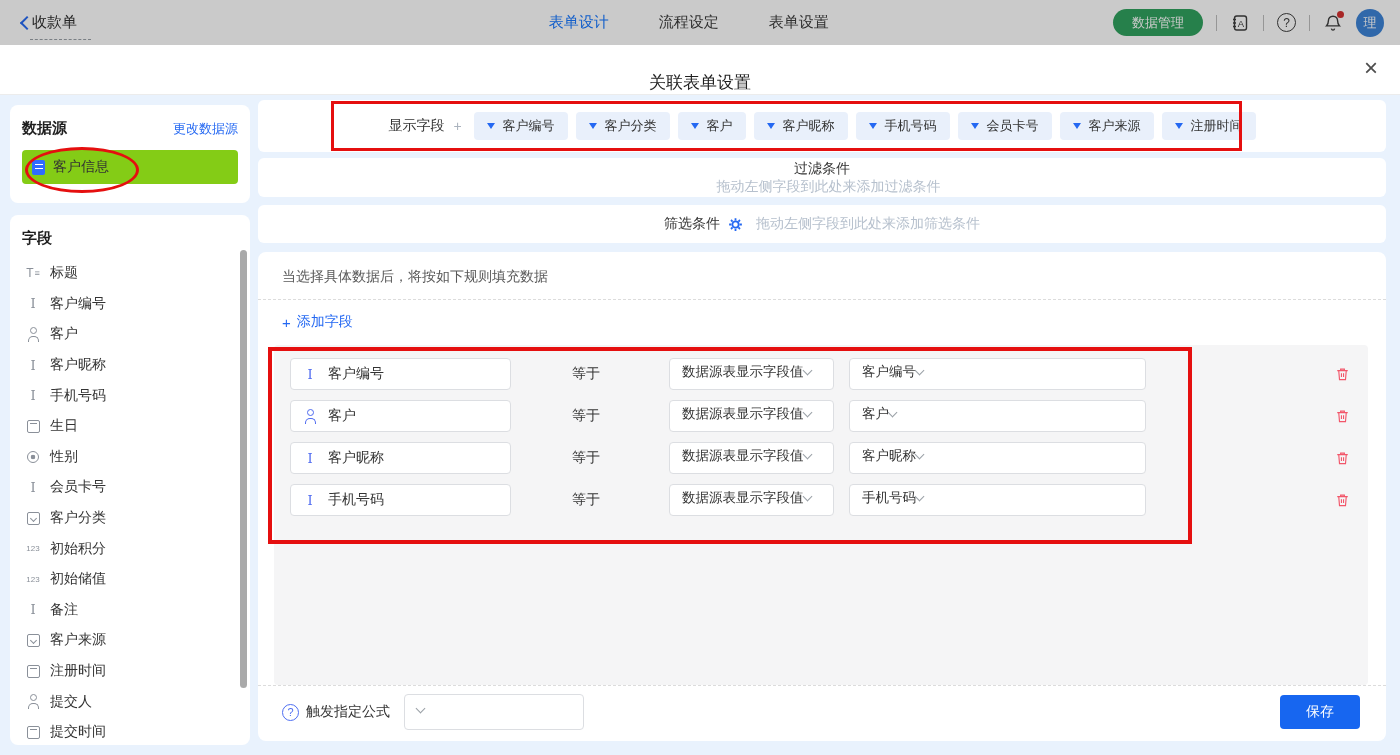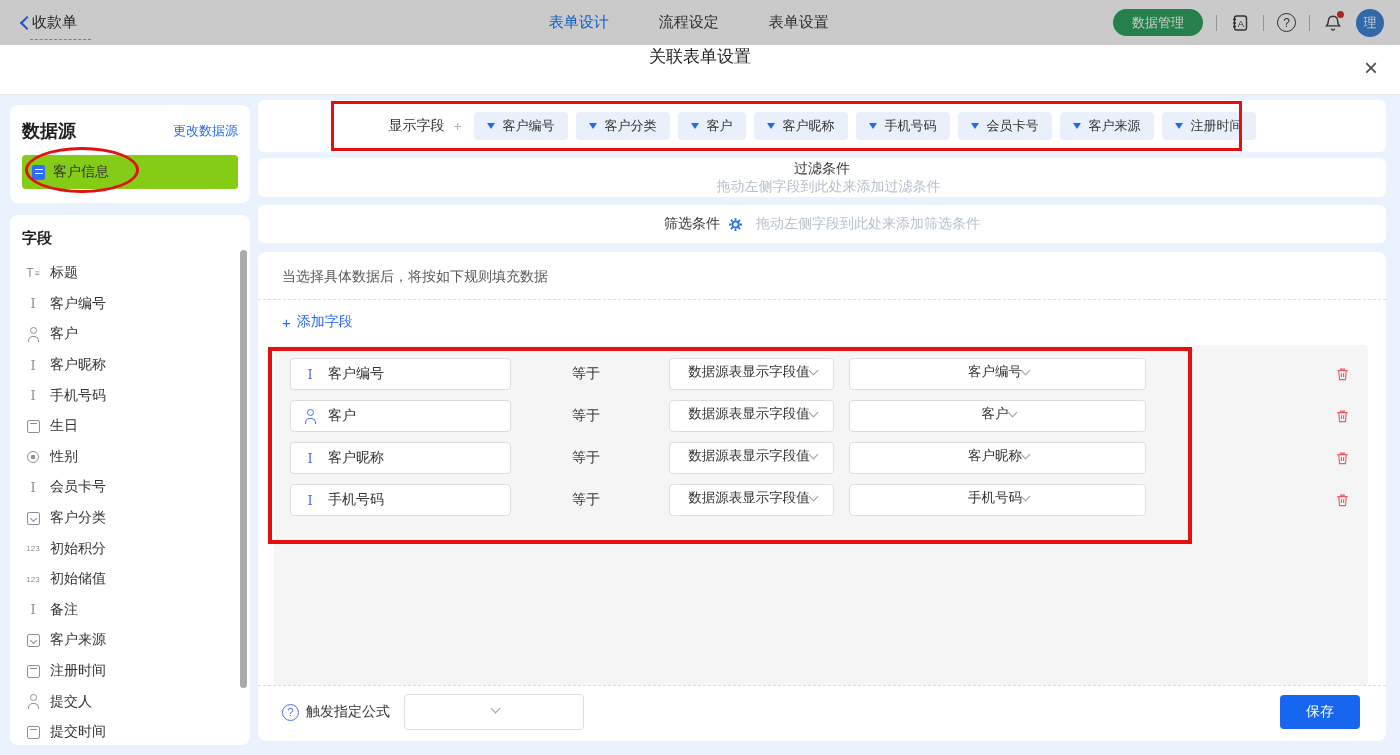--- a/index.html
+++ b/index.html
@@ -19,32 +19,32 @@
   .top-right { margin-left:auto; display:flex; align-items:center; gap:13px; }
   .pill-btn { height:27px; padding:0 19px; background:#2fa15d; color:#fff; font-size:13px; border:none; border-radius:14px; display:flex; align-items:center; }
   .tb-div { width:1px; height:16px; background:#bdbdbd; }
   .help-icon { width:19px; height:19px; border:1.5px solid #3c3c3c; border-radius:50%; color:#3c3c3c; font-size:12px; display:flex; align-items:center; justify-content:center; }
   .bell-wrap { position:relative; display:flex; }
   .bell-dot { position:absolute; right:-1px; top:-2px; width:7px; height:7px; background:#d43030; border-radius:50%; }
   .avatar { width:28px; height:28px; border-radius:50%; background:#3b82d6; color:#fff; font-size:13px; display:flex; align-items:center; justify-content:center; }
 
   
   .modal-head { position:absolute; left:0; top:45px; width:1400px; height:50px; background:#fff; border-bottom:1px solid #ececec;
-                display:flex; align-items:flex-start; justify-content:center; z-index:7; }
+                display:flex; align-items:flex-end; justify-content:center; z-index:7; }
   .modal-title { font-size:17px; color:#1f1f1f; }
   .modal-close { position:absolute; right:22px; top:11px; font-size:24px; color:#4d4d4d; line-height:1; cursor:pointer; }
 
   
   .mbody { position:absolute; left:0; top:95px; width:1400px; height:660px; background:#e9f2fd; z-index:7; }
   .card { position:absolute; background:#fff; border-radius:8px; }
 
   
   .card-ds { left:10px; top:10px; width:240px; height:98px; padding:14px 12px 0; }
   .ds-head { display:flex; align-items:center; justify-content:space-between; }
-  .ds-title { font-size:18px; font-weight:bold; color:#1f1f1f; }
+  .ds-title { font-size:15px; font-weight:bold; color:#1f1f1f; }
   .link { font-size:13px; color:#2468f2; cursor:pointer; }
   .ds-item { margin-top:12px; height:34px; background:#84cc16; border-radius:4px; display:flex; align-items:center; padding:0 10px; gap:8px; }
   .doc-icon { width:13px; height:15px; background:#2f6bff; border-radius:2px; position:relative; }
   .doc-icon::after { content:""; position:absolute; left:2.5px; top:4px; width:8px; height:1.6px; background:#fff; box-shadow:0 4px 0 #fff; }
   .ds-item-label { font-size:14px; color:#333; }
 
   .card-fields { left:10px; top:120px; width:240px; height:530px; padding:14px 0 0 12px; overflow:hidden; }
   .fields-title { font-size:15px; font-weight:bold; color:#1f1f1f; margin-bottom:10px; }
   .f-list { list-style:none; }
   .f-item { height:30.6px; display:flex; align-items:center; gap:8px; padding-left:2px; cursor:grab; }
@@ -85,21 +85,21 @@
   .hint { padding:16px 24px 13px; font-size:14px; color:#595959; }
   .dash { border-top:1px dashed #dcdcdc; }
   .add-field { margin:13px 0 14px 24px; display:flex; align-items:center; gap:6px; color:#2468f2; font-size:14px; cursor:pointer; width:fit-content; }
   .add-plus { font-size:15px; }
   .rules-panel { margin:0 18px 0 16px; height:340px; background:#f5f5f6; border-radius:4px; padding:13px 0 0 16px; }
   .rule-row { display:flex; align-items:center; height:32px; margin-bottom:10px; }
   .field-box { width:221px; height:32px; background:#fff; border:1px solid #dcdee2; border-radius:4px; display:flex; align-items:center; padding:0 10px; gap:9px; cursor:grab; }
   .fb-icon { color:#4f6bf0; }
   .fb-label { font-size:14px; color:#333; }
   .op { margin-left:61px; width:30px; font-size:14px; color:#333; flex:none; }
-  .dd { height:32px; background:#fff; border:1px solid #dcdee2; border-radius:4px; display:flex; align-items:center; justify-content:center; padding:0 10px 4px 12px; cursor:pointer; }
+  .dd { height:32px; background:#fff; border:1px solid #dcdee2; border-radius:4px; display:flex; align-items:center; justify-content:flex-start; padding:0 10px 4px 12px; cursor:pointer; }
   .dd-1 { width:165px; margin-left:67px; }
   .dd-2 { width:297px; margin-left:15px; }
   .dd-label { font-size:13.5px; color:#333; white-space:nowrap; }
   .chev { width:7px; height:7px; border-right:1.5px solid #9aa0a6; border-bottom:1.5px solid #9aa0a6; transform:rotate(45deg); margin-top:-4px; flex:none; }
   .trash { margin-left:auto; margin-right:18px; cursor:pointer; display:flex; }
 
   .card-footer { height:52px; display:flex; align-items:center; padding:0 26px 0 24px; }
   .q-icon { width:17px; height:17px; border:1.3px solid #4e6ef2; border-radius:50%; color:#4e6ef2; font-size:11px; display:flex; align-items:center; justify-content:center; }
   .trigger-label { font-size:14px; color:#333; margin-left:7px; }
   .dd-footer { width:180px; height:36px; margin-left:14px; }

